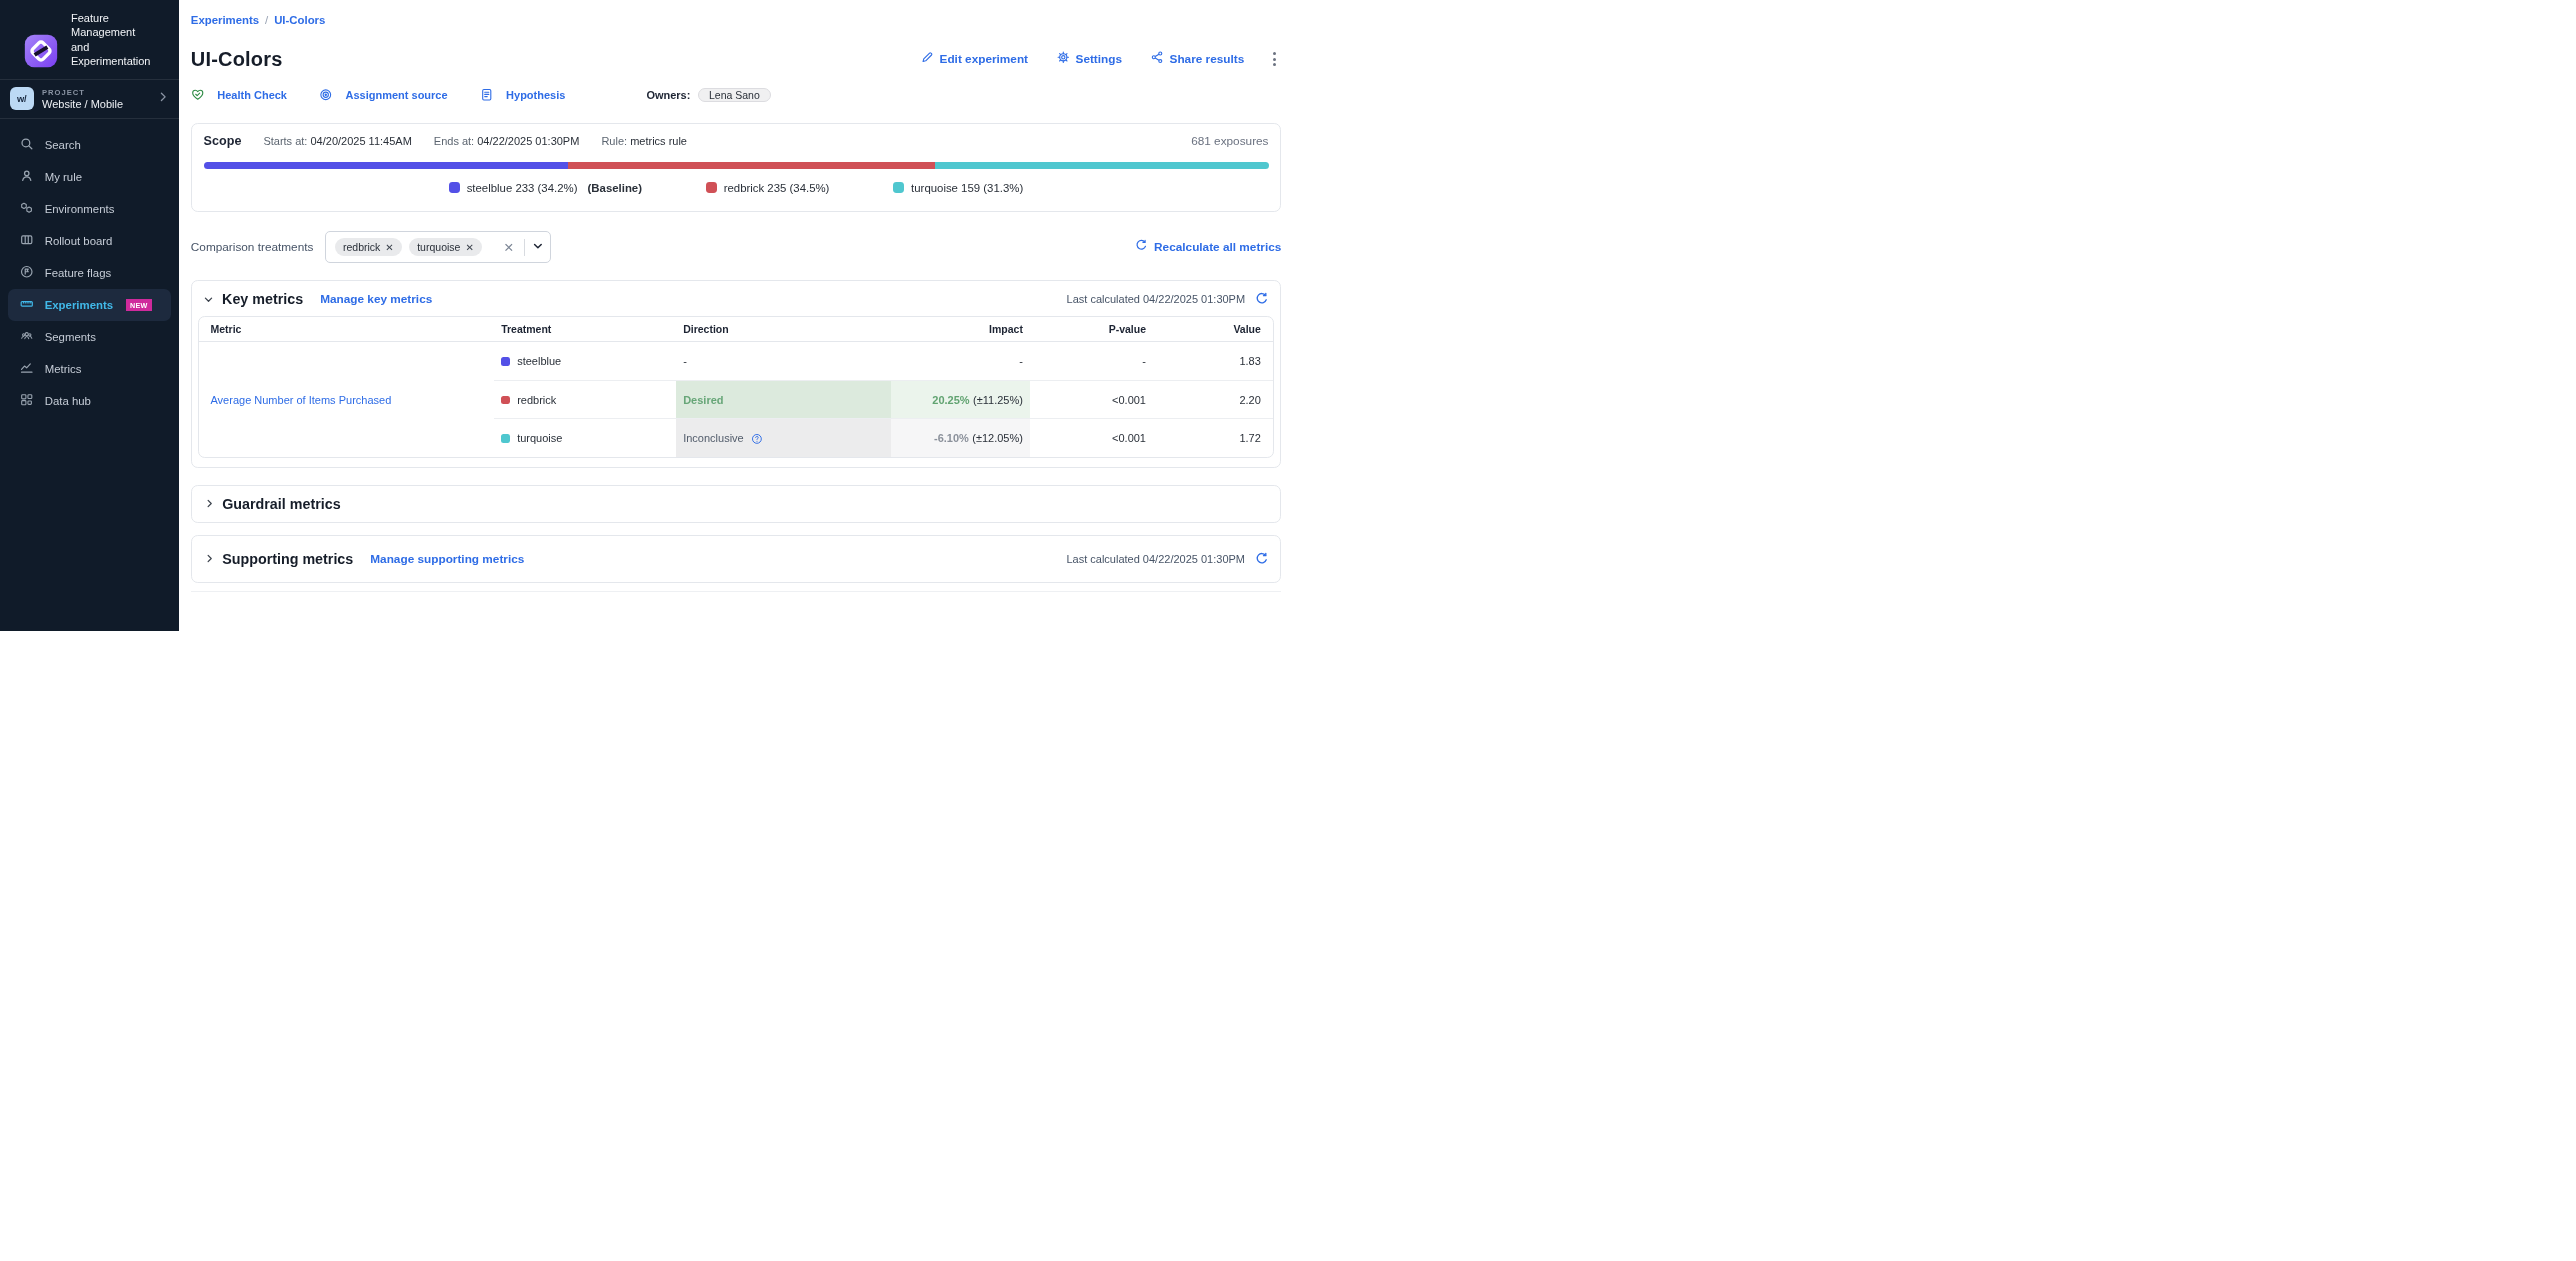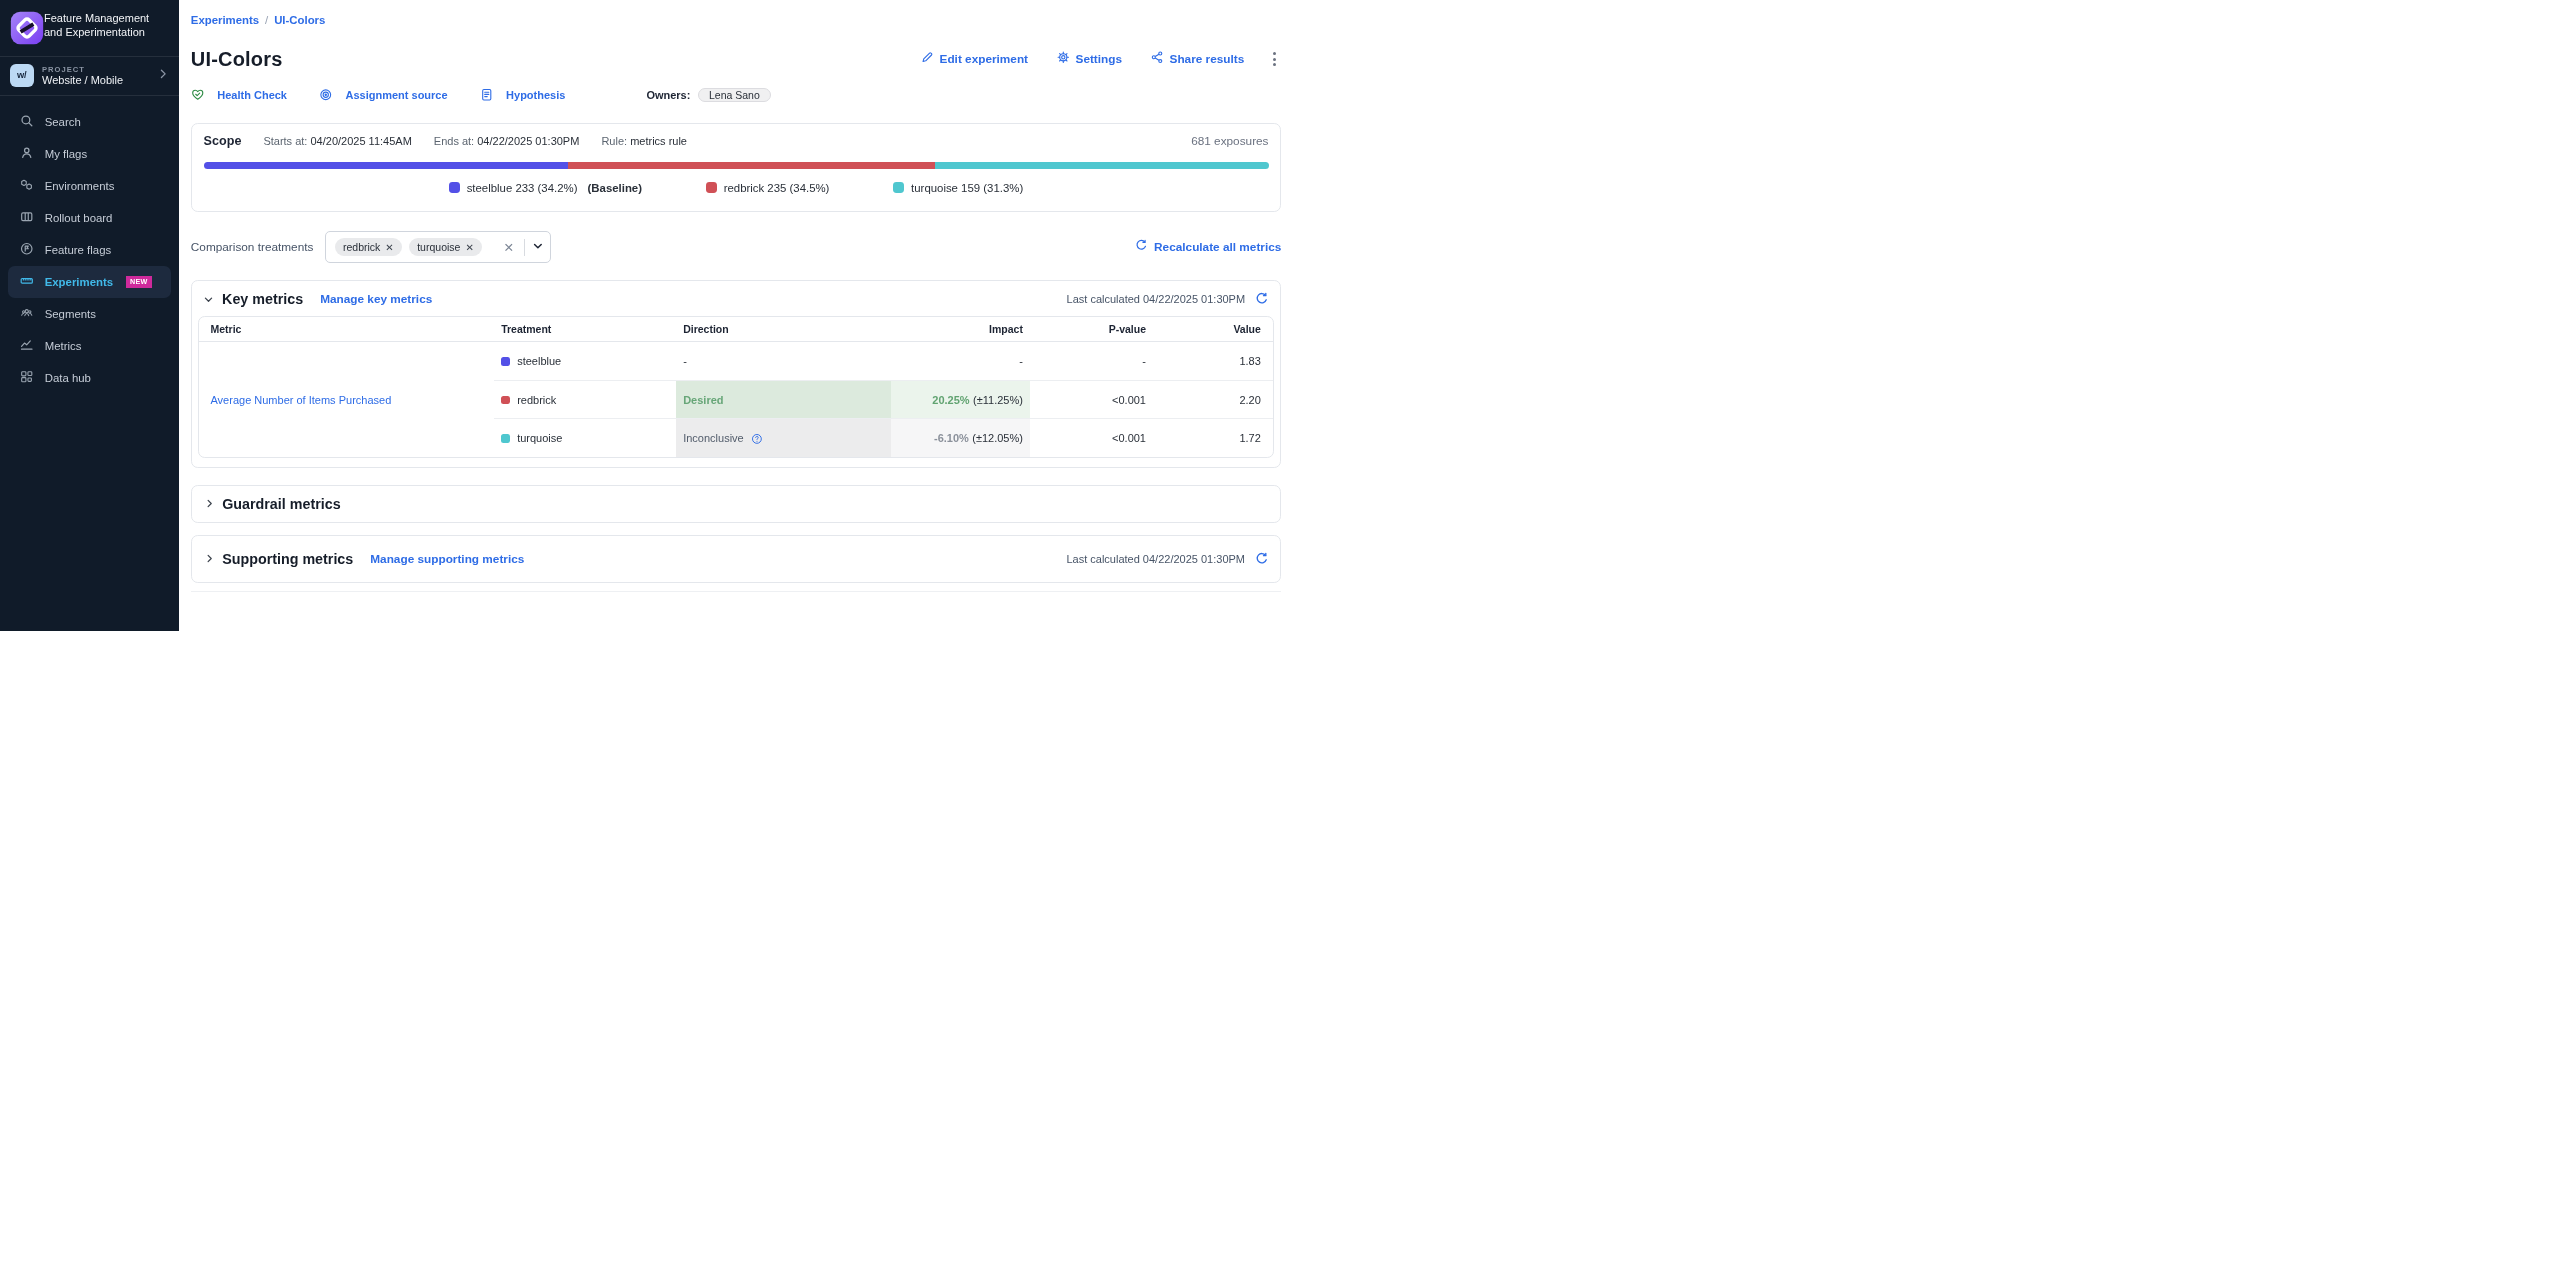--- a/index.html
+++ b/index.html
@@ -2,21 +2,21 @@
 <html style="font-size:13.5px"><head>
 <meta charset="utf-8">
 <style>
   * { margin:0; padding:0; box-sizing:border-box; }
   html,body { background:#fff; }
   body { font-family:"Liberation Sans","DejaVu Sans",sans-serif; color:#1d2433; }
   .page { position:relative; width:1288px; height:631px; overflow:hidden; background:#fff; display:flex; }
 
   
   .sidebar { width:179px; height:100%; background:#101b29; flex:0 0 179px; display:flex; flex-direction:column; }
-  .app-header { display:flex; align-items:flex-start; gap:0; padding:11px 10px; border-bottom:0.8px solid rgba(255,255,255,.09); }
+  .app-header { display:flex; align-items:flex-end; gap:13px; padding:11px 24px; border-bottom:0.8px solid rgba(255,255,255,.09); }
   .app-logo { width:34px; height:34px; flex:0 0 34px; }
   .app-title { color:#f2f4f7; font-size:11px; line-height:14.3px; font-weight:500; }
   .project-row { display:flex; align-items:center; gap:8.4px; padding:6.7px 10px 7.6px; border-bottom:0.8px solid rgba(255,255,255,.09); cursor:pointer; }
   .project-badge { width:23.6px; height:23.6px; border-radius:5.9px; background:#bcd9f4; color:#16263c; font-size:9.3px; font-weight:700; display:flex; align-items:center; justify-content:center; }
   .project-meta { flex:1; }
   .project-label { color:#8a94a3; font-size:7.6px; letter-spacing:1px; font-weight:600; }
   .project-name { color:#eef1f5; font-size:11px; margin-top:0.8px; }
   .nav { margin-top:10px; }
   .nav-item { display:flex; align-items:center; gap:11px; height:32px; padding:0 11.8px; margin:0 8.4px; border-radius:6.7px; color:#c6cdd7; font-size:11.4px; cursor:pointer; }
   .nav-item svg { flex:0 0 13.5px; }
@@ -147,21 +147,21 @@
               <circle cx="7" cy="7" r="4.6"></circle>
               <path d="M10.5 10.5L14 14"></path>
             </svg></span>
         <span>Search</span>
       </div>
       <div class="nav-item">
         <span><svg width="13.5" height="13.5" viewBox="0 0 16 16" fill="none" stroke="#9aa5b1" stroke-width="1.5" stroke-linecap="round">
               <circle cx="8" cy="5.2" r="2.6"></circle>
               <path d="M3.2 13.4c.6-2.7 2.5-4.1 4.8-4.1s4.2 1.4 4.8 4.1"></path>
             </svg></span>
-        <span>My flags</span>
+        <span>My rule</span>
       </div>
       <div class="nav-item">
         <span><svg width="13.5" height="13.5" viewBox="0 0 16 16" fill="none" stroke="#9aa5b1" stroke-width="1.3" stroke-linejoin="round">
               <path d="M4.7 2.6l2.7 1.6v3.1L4.7 8.9 2 7.3V4.2z"></path>
               <path d="M10.8 7.1l2.7 1.6v3.1l-2.7 1.6-2.7-1.6V8.7z"></path>
             </svg></span>
         <span>Environments</span>
       </div>
       <div class="nav-item">
         <span><svg width="13.5" height="13.5" viewBox="0 0 16 16" fill="none" stroke="#9aa5b1" stroke-width="1.4">

